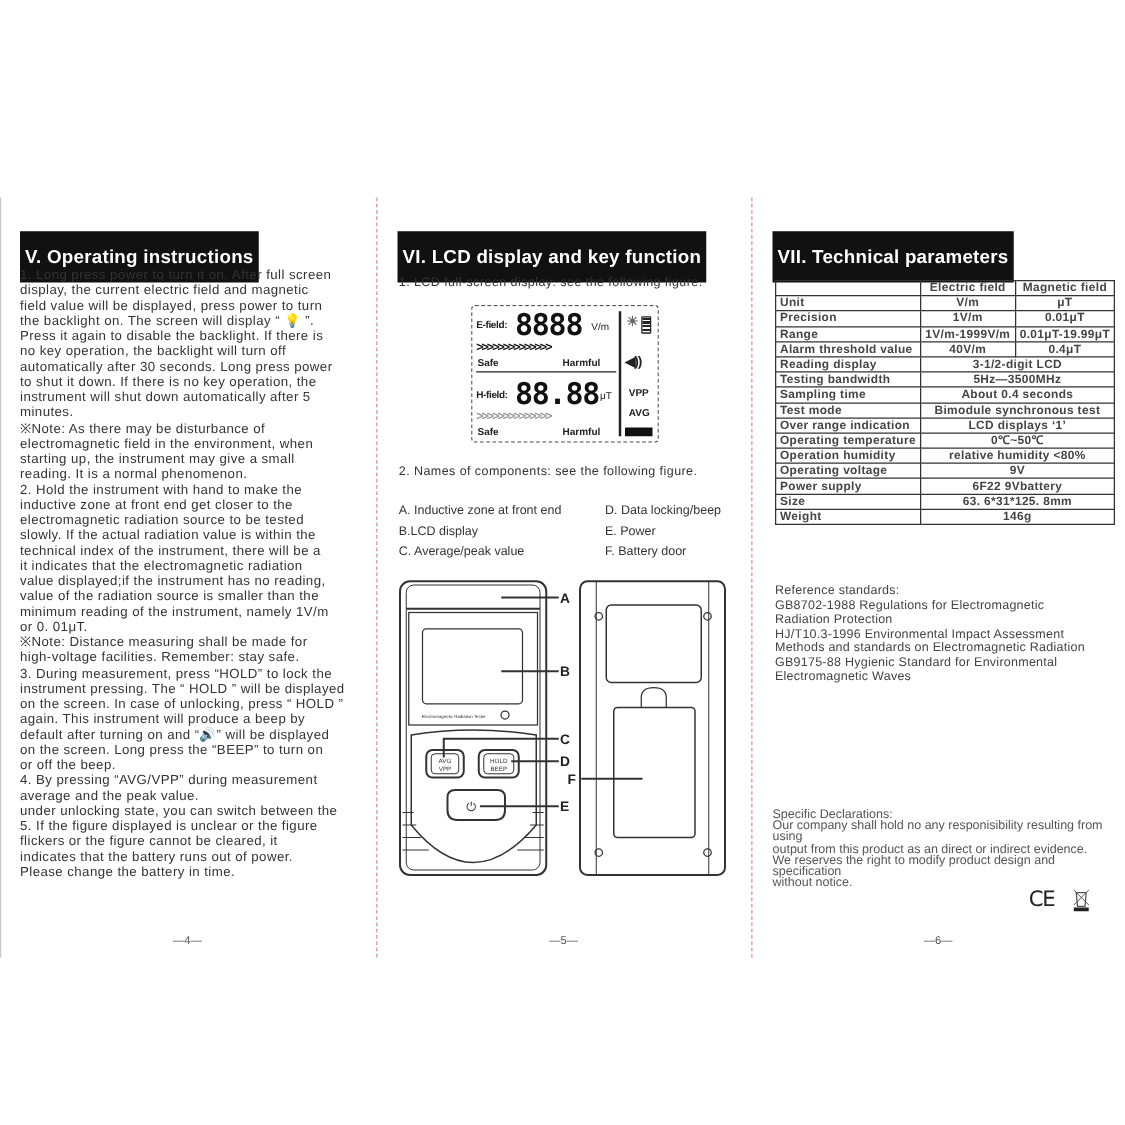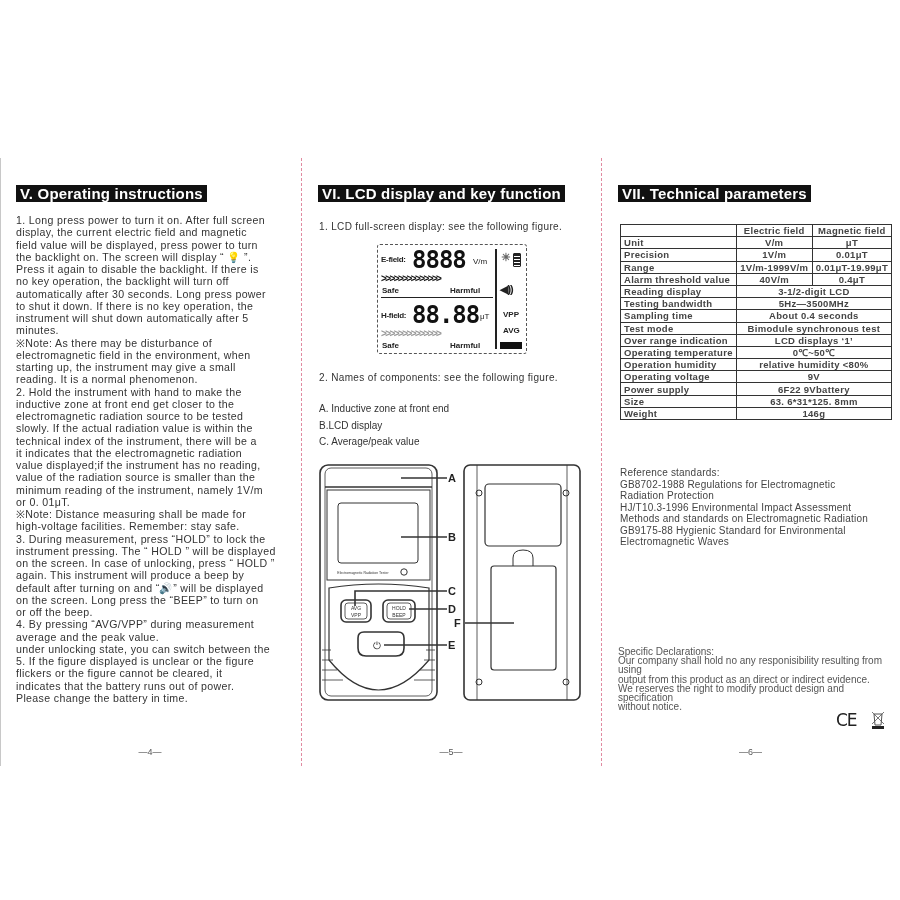--- a/index.html
+++ b/index.html
@@ -2,41 +2,41 @@
 <html><head>
 <meta charset="utf-8">
 <style>
   html,body{margin:0;padding:0;}
   body{width:900px;height:900px;background:#ffffff;position:relative;overflow:hidden;
        font-family:"Liberation Sans",sans-serif;color:#2a2a2a;}
   .page{position:absolute;top:150px;height:620px;}
   .left-edge{position:absolute;left:0;top:158px;width:1px;height:608px;background:#c8c8c8;}
   .divider{position:absolute;top:158px;height:608px;width:0;border-left:1px dashed #e08aa0;}
   .sec-head{position:absolute;top:35px;height:17px;background:#111;color:#fff;
-            font-weight:bold;font-size:15px;line-height:17px;padding:0 4px;white-space:nowrap;letter-spacing:0.2px;}
+            font-weight:bold;font-size:15px;line-height:17px;padding:12px 4px;white-space:nowrap;letter-spacing:0.2px;}
   .body-text{position:absolute;font-size:10.6px;line-height:12.25px;color:#333;letter-spacing:0.35px;}
   .body-text p{margin:0;}
   .pagenum{position:absolute;top:597px;font-size:9px;color:#555;width:100%;text-align:center;}
   
   .lcd{position:absolute;left:76px;top:94px;width:148px;height:108px;border:1.5px dashed #555;border-radius:3px;}
   .lcd-vsep{position:absolute;left:117px;top:4px;width:2px;height:100px;background:#222;}
   .lcd-hsep{position:absolute;left:3px;top:52px;width:112px;height:1px;background:#222;}
   .lcd .lbl{position:absolute;font-size:8px;font-weight:bold;color:#222;letter-spacing:-0.3px;}
   .lcd .digits{position:absolute;font-family:"DejaVu Sans Mono",monospace;font-weight:bold;color:#111;font-size:24px;letter-spacing:-1px;line-height:24px;}
   .lcd .chev{position:absolute;font-size:10px;font-weight:bold;letter-spacing:-1.6px;color:#111;line-height:10px;}
   .lcd .chev.light{color:#999;}
   .lcd .sm{position:absolute;font-size:8px;font-weight:bold;color:#222;}
   .comp-list{position:absolute;font-size:10px;line-height:16.5px;color:#333;margin-top:16px;}
   
   table.tp{position:absolute;left:19px;top:74px;border-collapse:collapse;font-size:9.5px;color:#444;letter-spacing:0.3px;}
   table.tp td{border:1.6px solid #333;height:11.2px;padding:0 3px;line-height:11px;white-space:nowrap;font-weight:bold;}
   table.tp td.c{text-align:center;}
   .refs{position:absolute;left:19px;top:317px;font-size:10px;line-height:11.5px;color:#444;letter-spacing:0.2px;}
   .decl{position:absolute;left:17px;top:497px;font-size:10px;line-height:9.2px;color:#555;width:270px;}
-  .marks{position:absolute;left:222px;top:560px;display:flex;gap:14px;align-items:flex-start;margin-left:13px;}
+  .marks{position:absolute;left:222px;top:560px;display:flex;gap:14px;align-items:flex-start;}
 </style>
 </head>
 <body>
 
 <div class="left-edge"></div>
 <div class="divider" style="left:301px"></div>
 <div class="divider" style="left:601px"></div>
 
 <div class="page" style="left:0;width:300px">
   <div class="sec-head" style="left:16px">V. Operating instructions</div>
@@ -111,20 +111,25 @@
     <span class="sm" style="left:125px;top:81px">AVG</span>
     <div style="position:absolute;left:122px;top:97px;width:22px;height:7px;background:#111"></div>
   </div>
 
   <div class="body-text" style="left:18px;top:222px;font-size:10px">2. Names of components: see the following figure.</div>
   <div class="comp-list" style="left:18px;top:235px">
     <div>A. Inductive zone at front end</div>
     <div>B.LCD display</div>
     <div>C. Average/peak value</div>
   </div>
+  <div class="comp-list" style="left:183px;top:235px">
+    <div>D. Data locking/beep</div>
+    <div>E. Power</div>
+    <div>F. Battery door</div>
+  </div>
 
   <svg style="position:absolute;left:0;top:310px" width="300" height="250" viewBox="0 0 300 250">
     <g fill="none" stroke="#333" stroke-width="1.6">
 
       <rect x="19" y="5" width="117" height="235" rx="8"></rect>
       <rect x="24" y="8" width="107" height="228" rx="6" stroke-width="0.8"></rect>
       <line x1="24" y1="27" x2="131" y2="27"></line>
       <rect x="26" y="30" width="103" height="90" stroke-width="1"></rect>
       <rect x="37" y="43" width="80" height="60" rx="3" stroke-width="1"></rect>
       <circle cx="103" cy="112" r="3.2" stroke-width="1"></circle>

